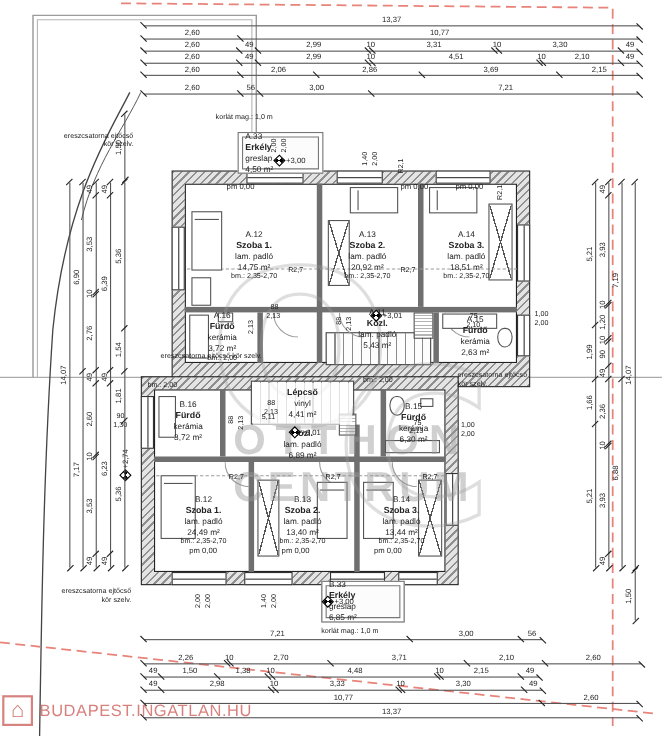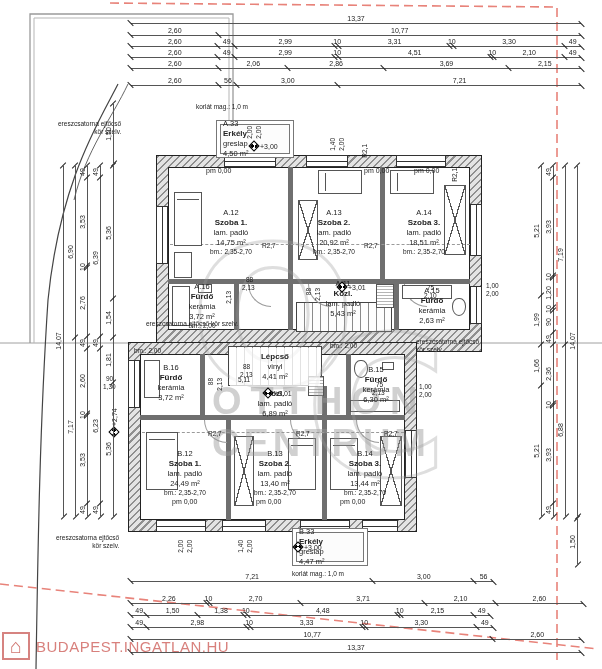--- a/index.html
+++ b/index.html
@@ -252,21 +252,21 @@
         <span class="r-code">B.14</span>
         <span class="r-name">Szoba 3.</span>
         <span class="r-floor">lam. padló</span>
         <span class="r-area">13,44 m²</span>
         <span class="r-bm">bm.: 2,35-2,70</span>
       </div>
       <div class="room balcony" style="left: 292px; top: 528px; width: 76px; height: 38px;">
         <span class="r-code">B.33</span>
         <span class="r-name">Erkély</span>
         <span class="r-floor">greslap</span>
-        <span class="r-area">4,47 m²</span>
+        <span class="r-area">6,85 m²</span>
 
       </div>
     </div>
 
   <div>
 
   <span class="level" style="left: 250px; top: 142px;">
         <i class="diamond-icon"></i>
         <b>+3,00</b>
       </span>

